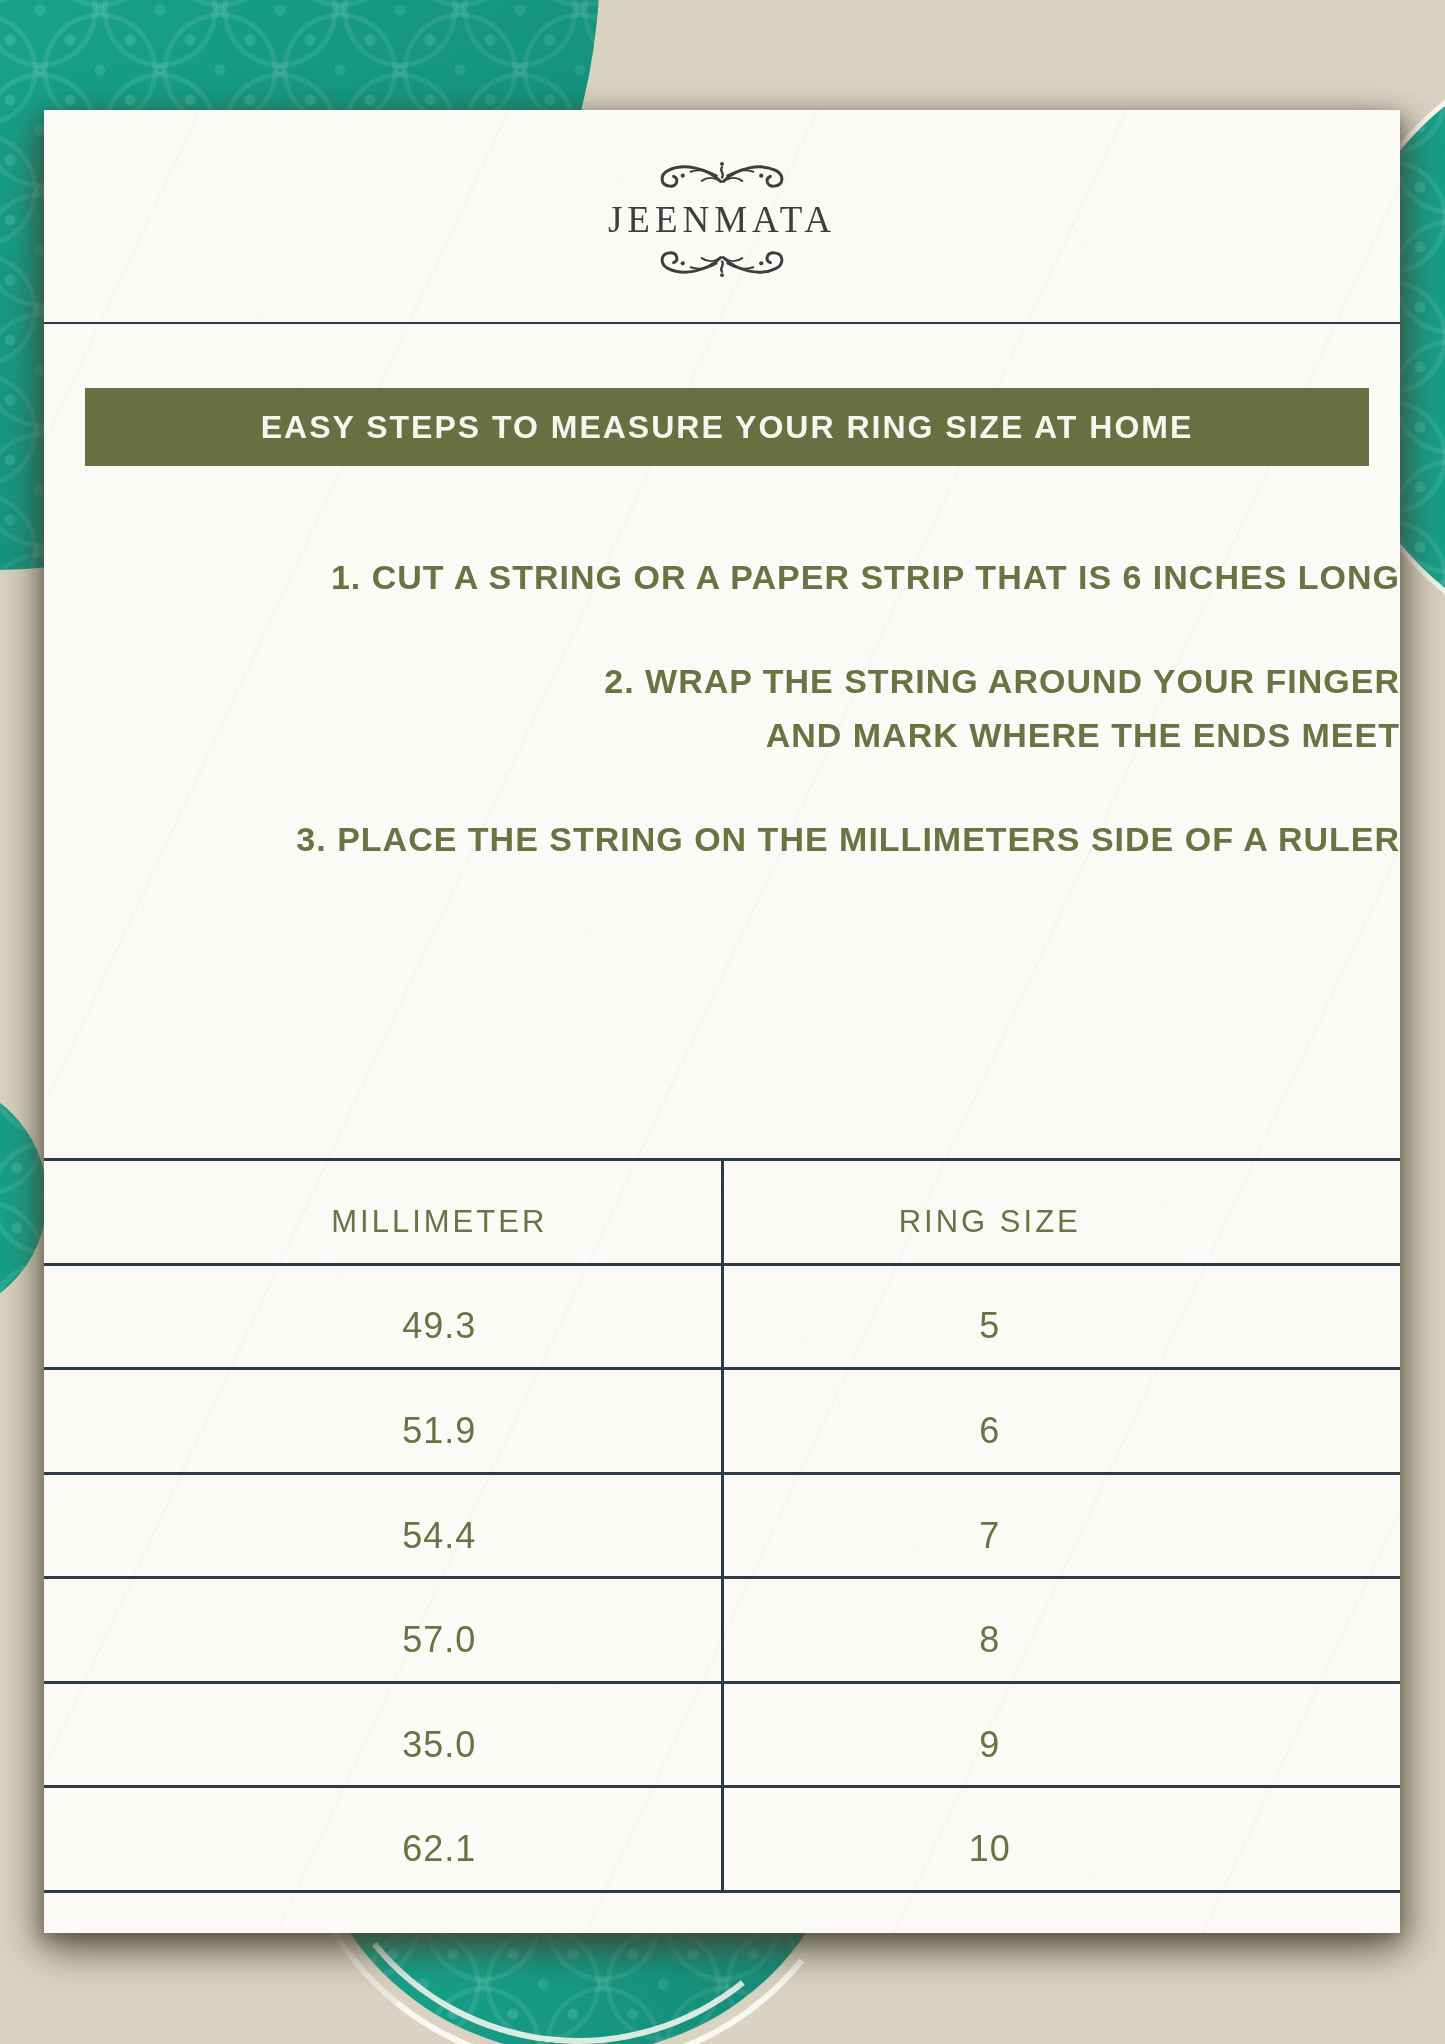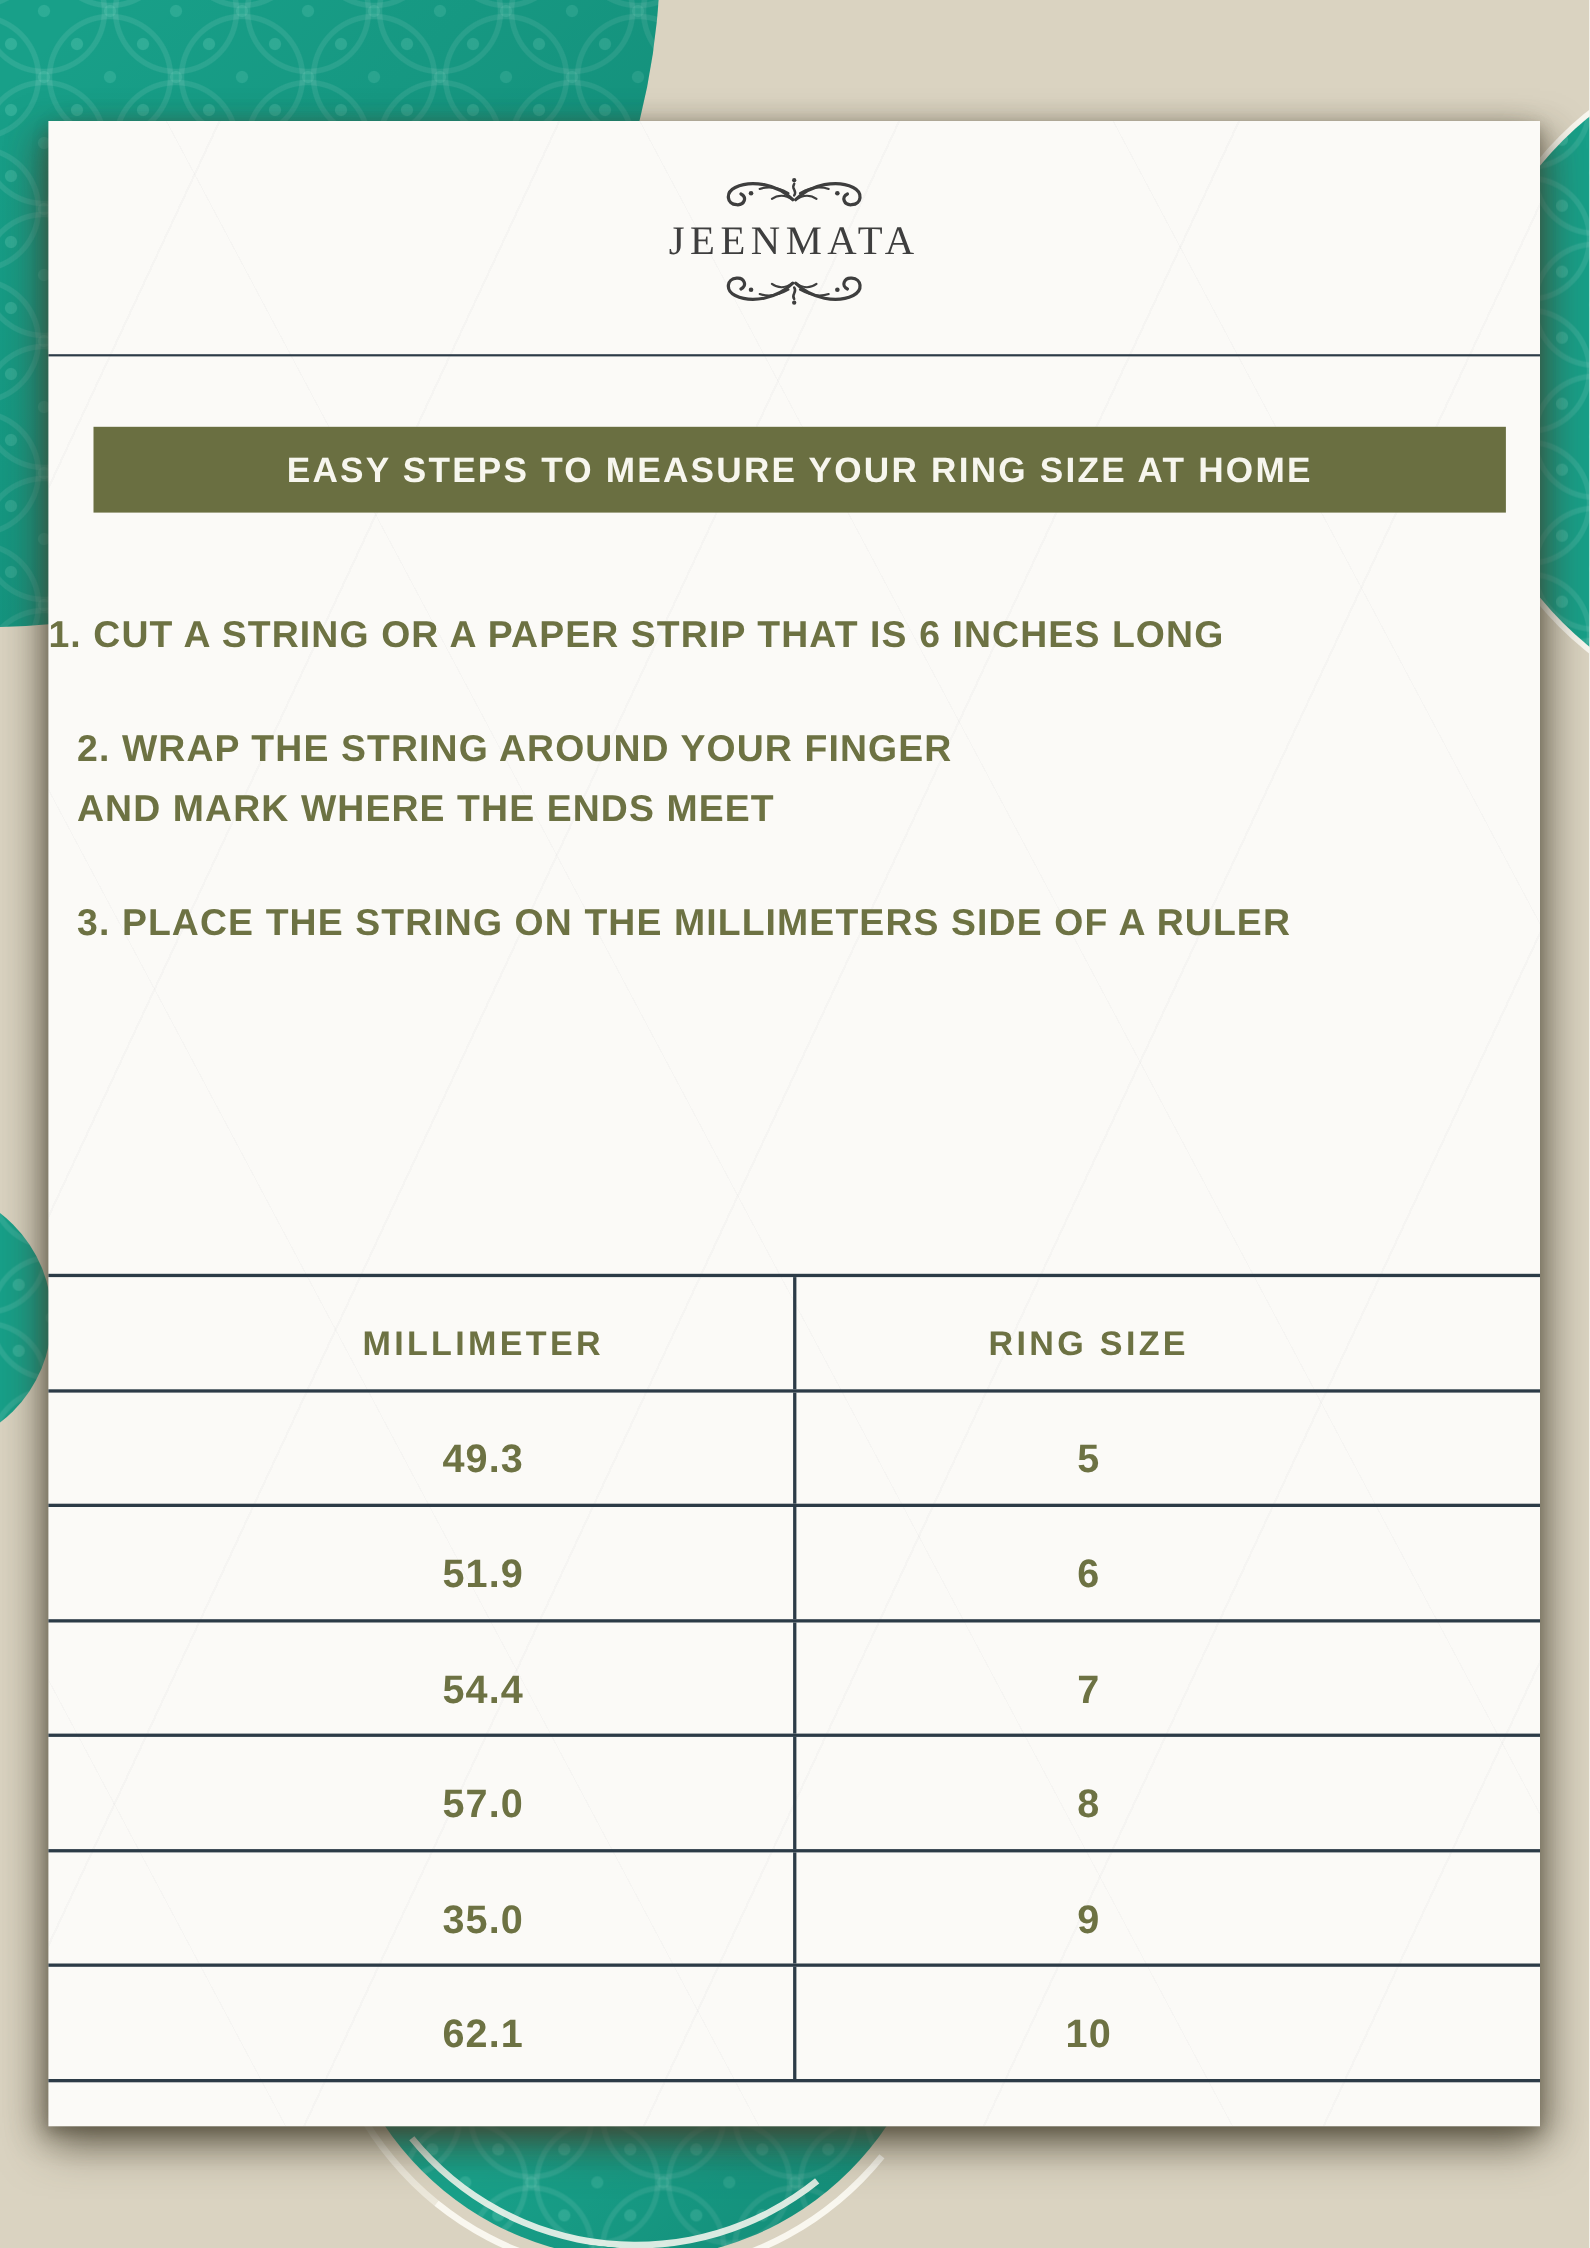--- a/index.html
+++ b/index.html
@@ -69,38 +69,38 @@
   .banner{
     position:absolute;left:41px;top:278px;width:1284px;height:78px;
     background:var(--olive,#6a6f41);
     display:flex;align-items:center;justify-content:center;
   }
   .banner span{
     color:#f7f6ee;font-weight:bold;font-size:32px;letter-spacing:2px;white-space:nowrap;
   }
 
   
-  .steps{position:absolute;top:440px;left:0;right:0;text-align:left;}
+  .steps{position:absolute;top:440px;left:0;right:0;text-align:right;}
   .step{color:var(--oliveText,#6d7243);font-weight:bold;font-size:34px;letter-spacing:1px;}
   .step + .step{margin-top:50px;padding-left:26px;}
   .step-line{line-height:54px;white-space:nowrap;}
 
   
   .size-table{
     position:absolute;top:1048px;left:0;right:0;height:732px;
     display:flex;flex-direction:column;
     border-top:3px solid var(--line,#2c3b47);
   }
   .t-row{flex:1;display:flex;border-bottom:3px solid var(--line,#2c3b47);}
   .t-cell{width:50%;display:flex;align-items:center;justify-content:center;}
   .t-cell.c-mm{border-right:3px solid var(--line,#2c3b47);}
   .t-cell.c-mm .cell-text{transform:translateX(57px);}
   .t-cell.c-rs .cell-text{transform:translateX(-72px);}
   .t-row.t-header .cell-text{font-size:31px;letter-spacing:3px;}
-  .cell-text{color:var(--oliveText,#6d7243);font-weight:bold;font-size:36px;letter-spacing:1px;margin-top:20px;}
+  .cell-text{color:var(--oliveText,#6d7243);font-weight:normal;font-size:36px;letter-spacing:1px;margin-top:20px;}
 </style>
 </head>
 <body>
 
 <div class="stage" style="--teal: #18a089; --beige: #dad3c1; --olive: #6a6f41; --oliveText: #6d7243; --line: #2c3b47; --logo: #3e3e3e;">
 
   <div class="teal blob-tl">
     <div class="shade"></div>
   </div>
   <div class="teal circle-right">

